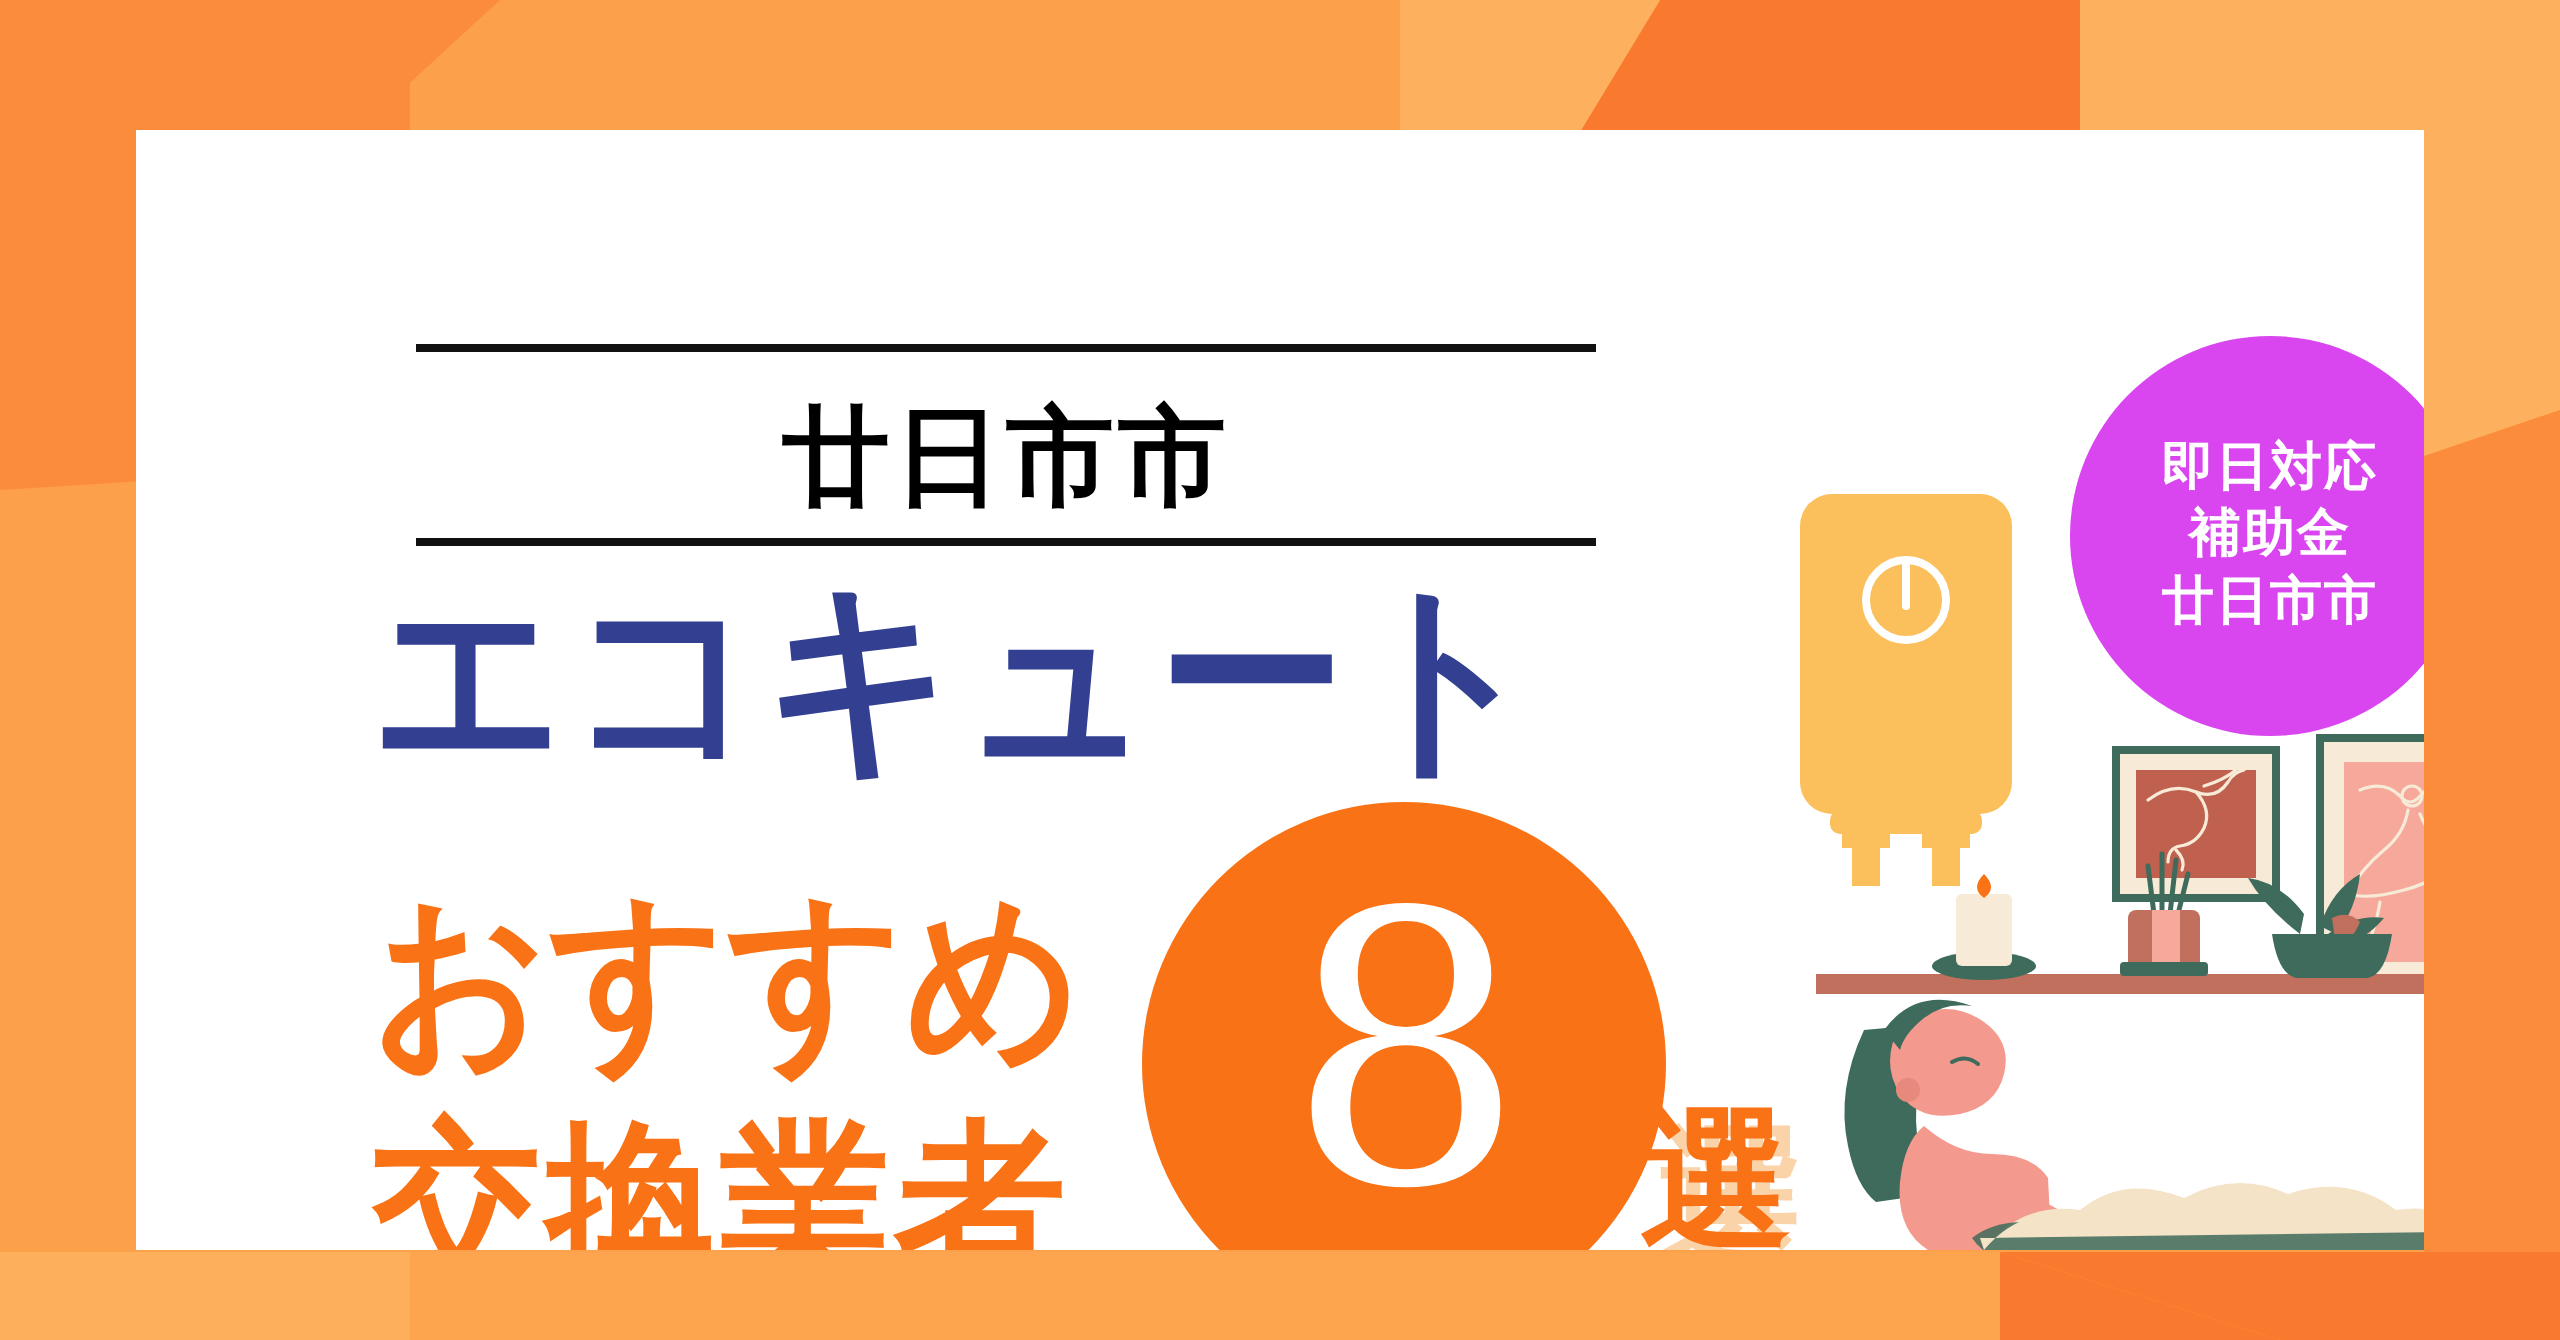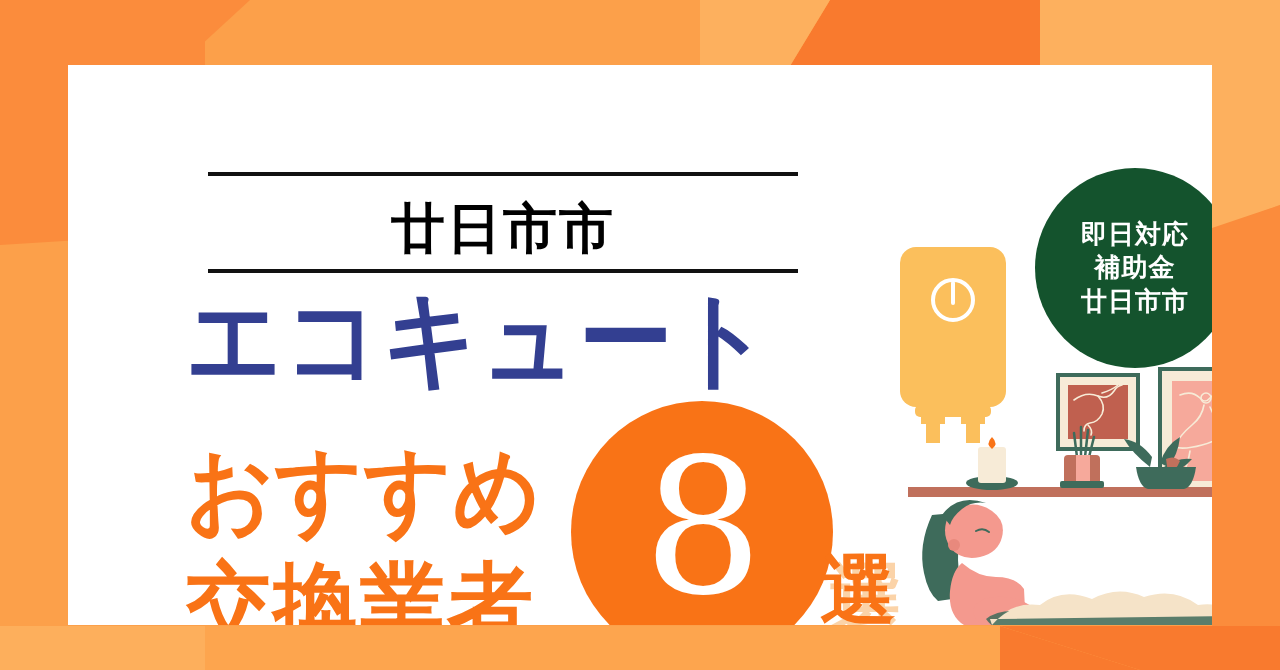--- a/index.html
+++ b/index.html
@@ -66,21 +66,21 @@
   #sen-shadow,#sen{
     position:absolute;left:0;top:0;
     font-weight:700;font-size:76px;line-height:1;white-space:nowrap;
   }
   #sen-shadow{color:#FBD3A8;transform:translate(9px,9px);}
   #sen{color:#F97316;}
 
   
   #badge{
     position:absolute;left:967px;top:103px;width:200px;height:200px;border-radius:50%;
-    background:#14532d;z-index:6;
+    background:#d946ef;z-index:6;
     display:flex;flex-direction:column;align-items:center;justify-content:center;
   }
   #badge .bl{
     color:#FFFFFF;font-weight:700;font-size:26px;line-height:1.28;
     letter-spacing:1px;white-space:nowrap;
   }
 
   
   #illus{position:absolute;left:820px;top:150px;width:400px;height:460px;z-index:2;}
 </style>

